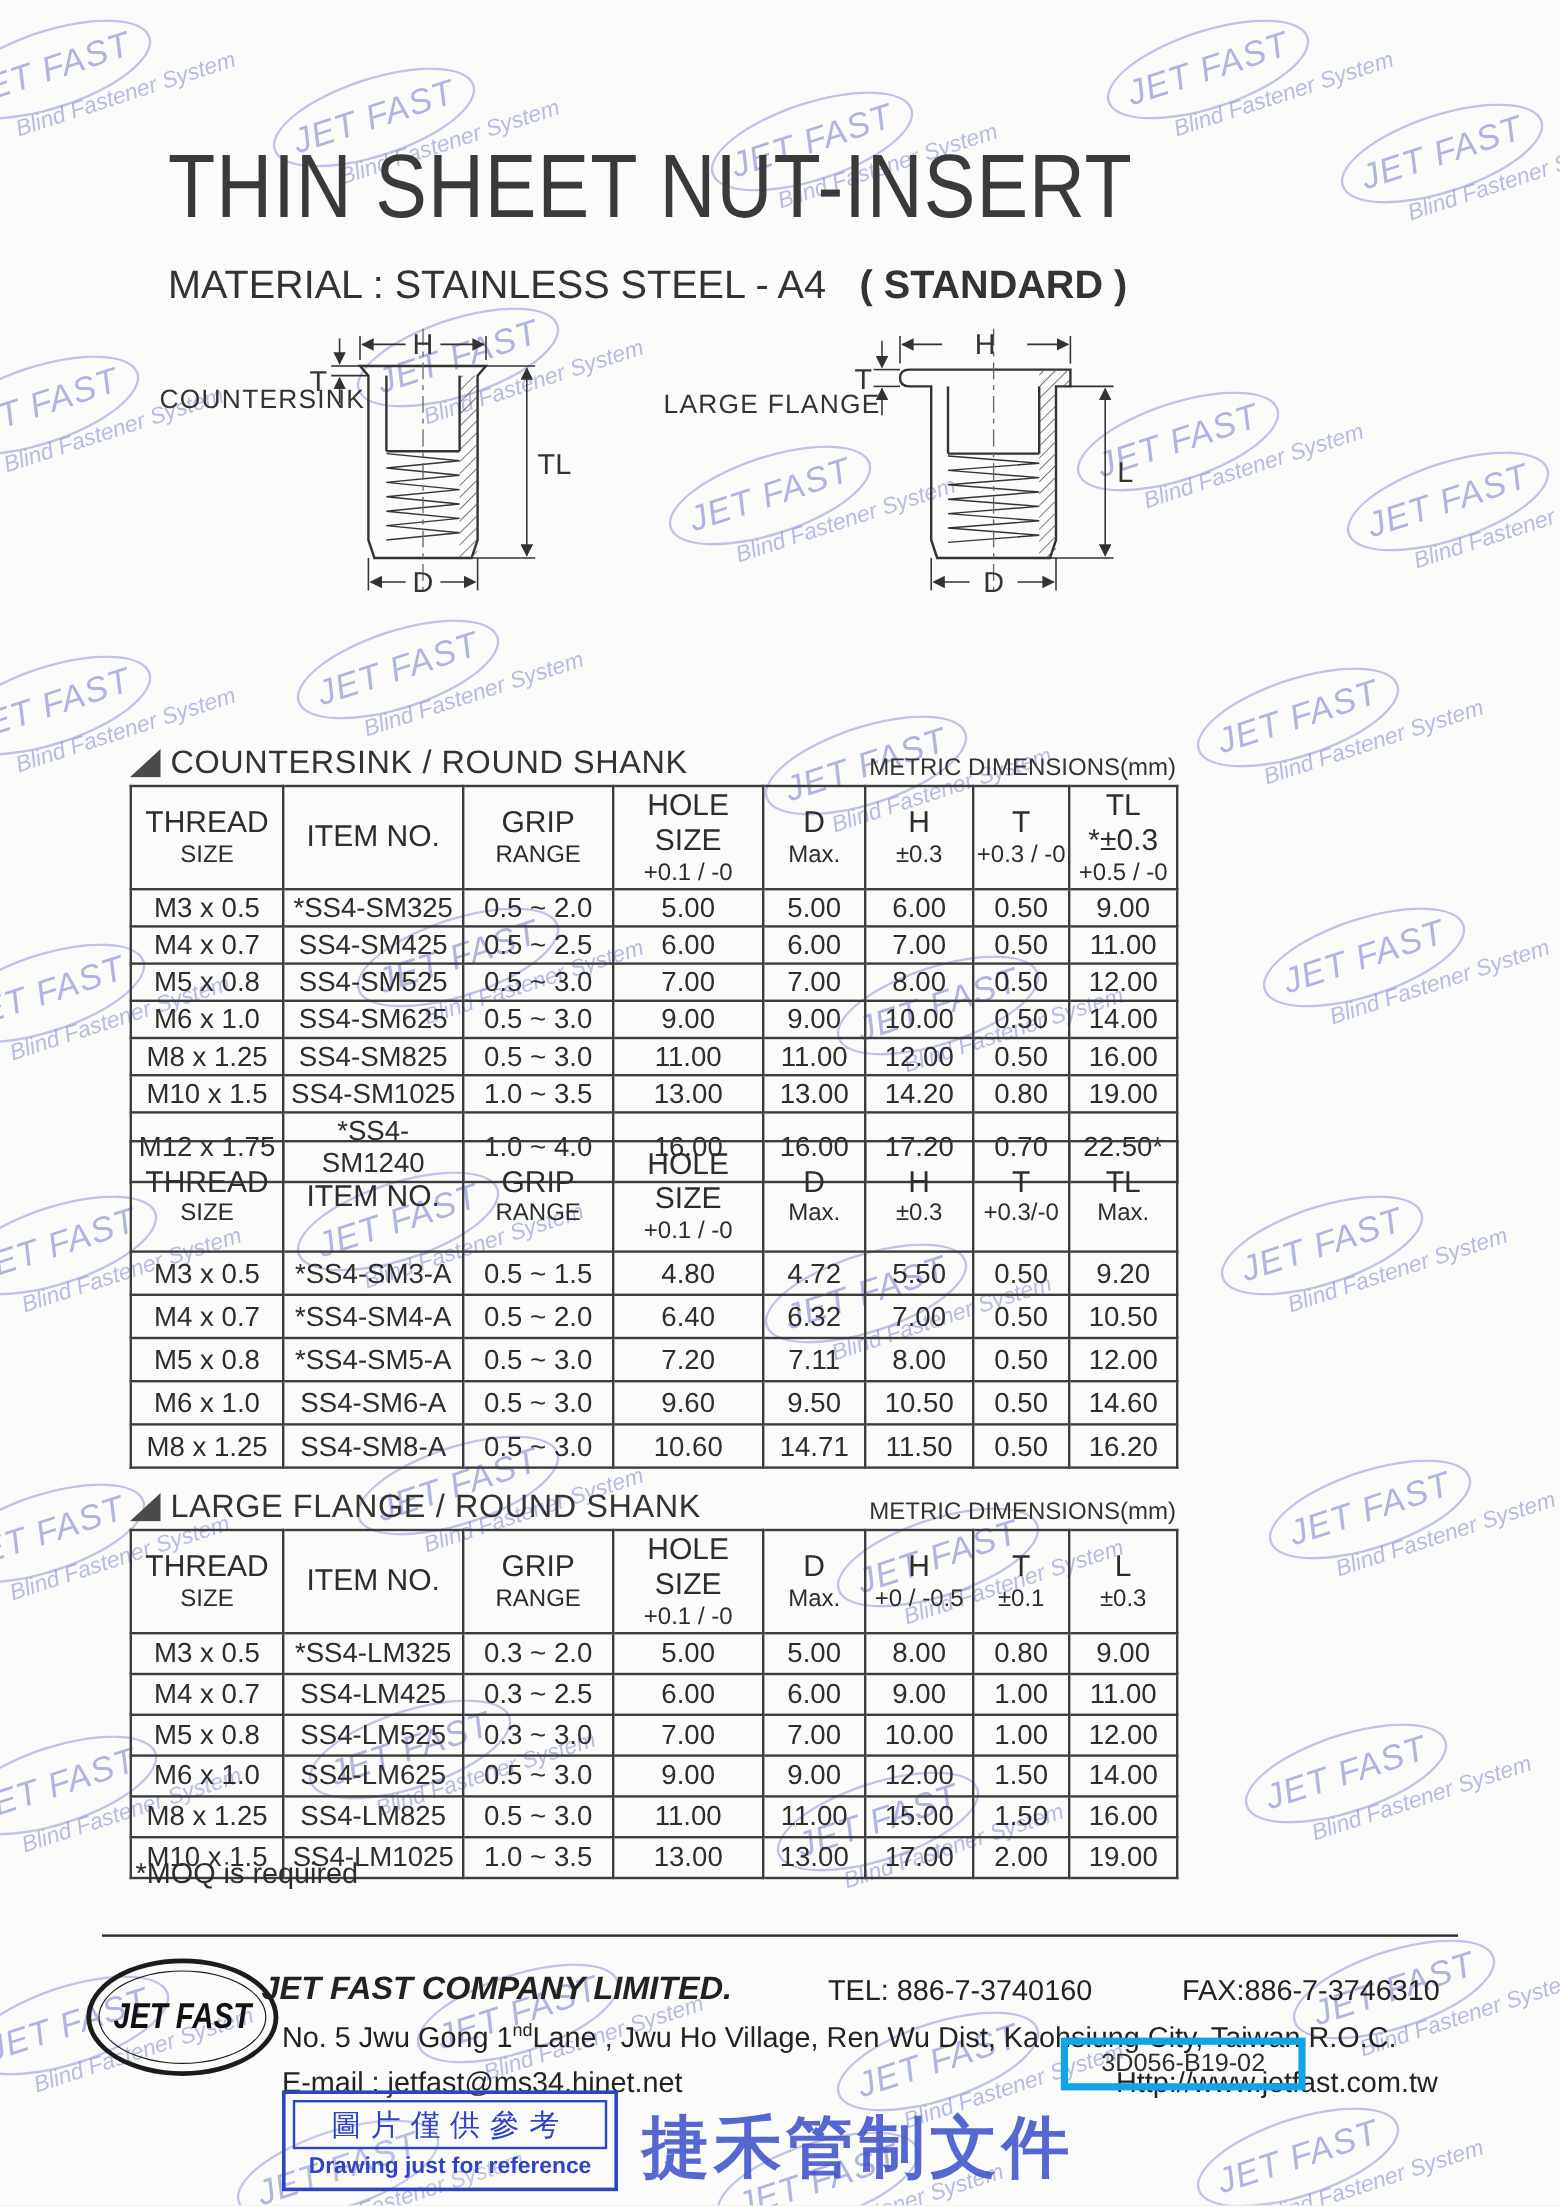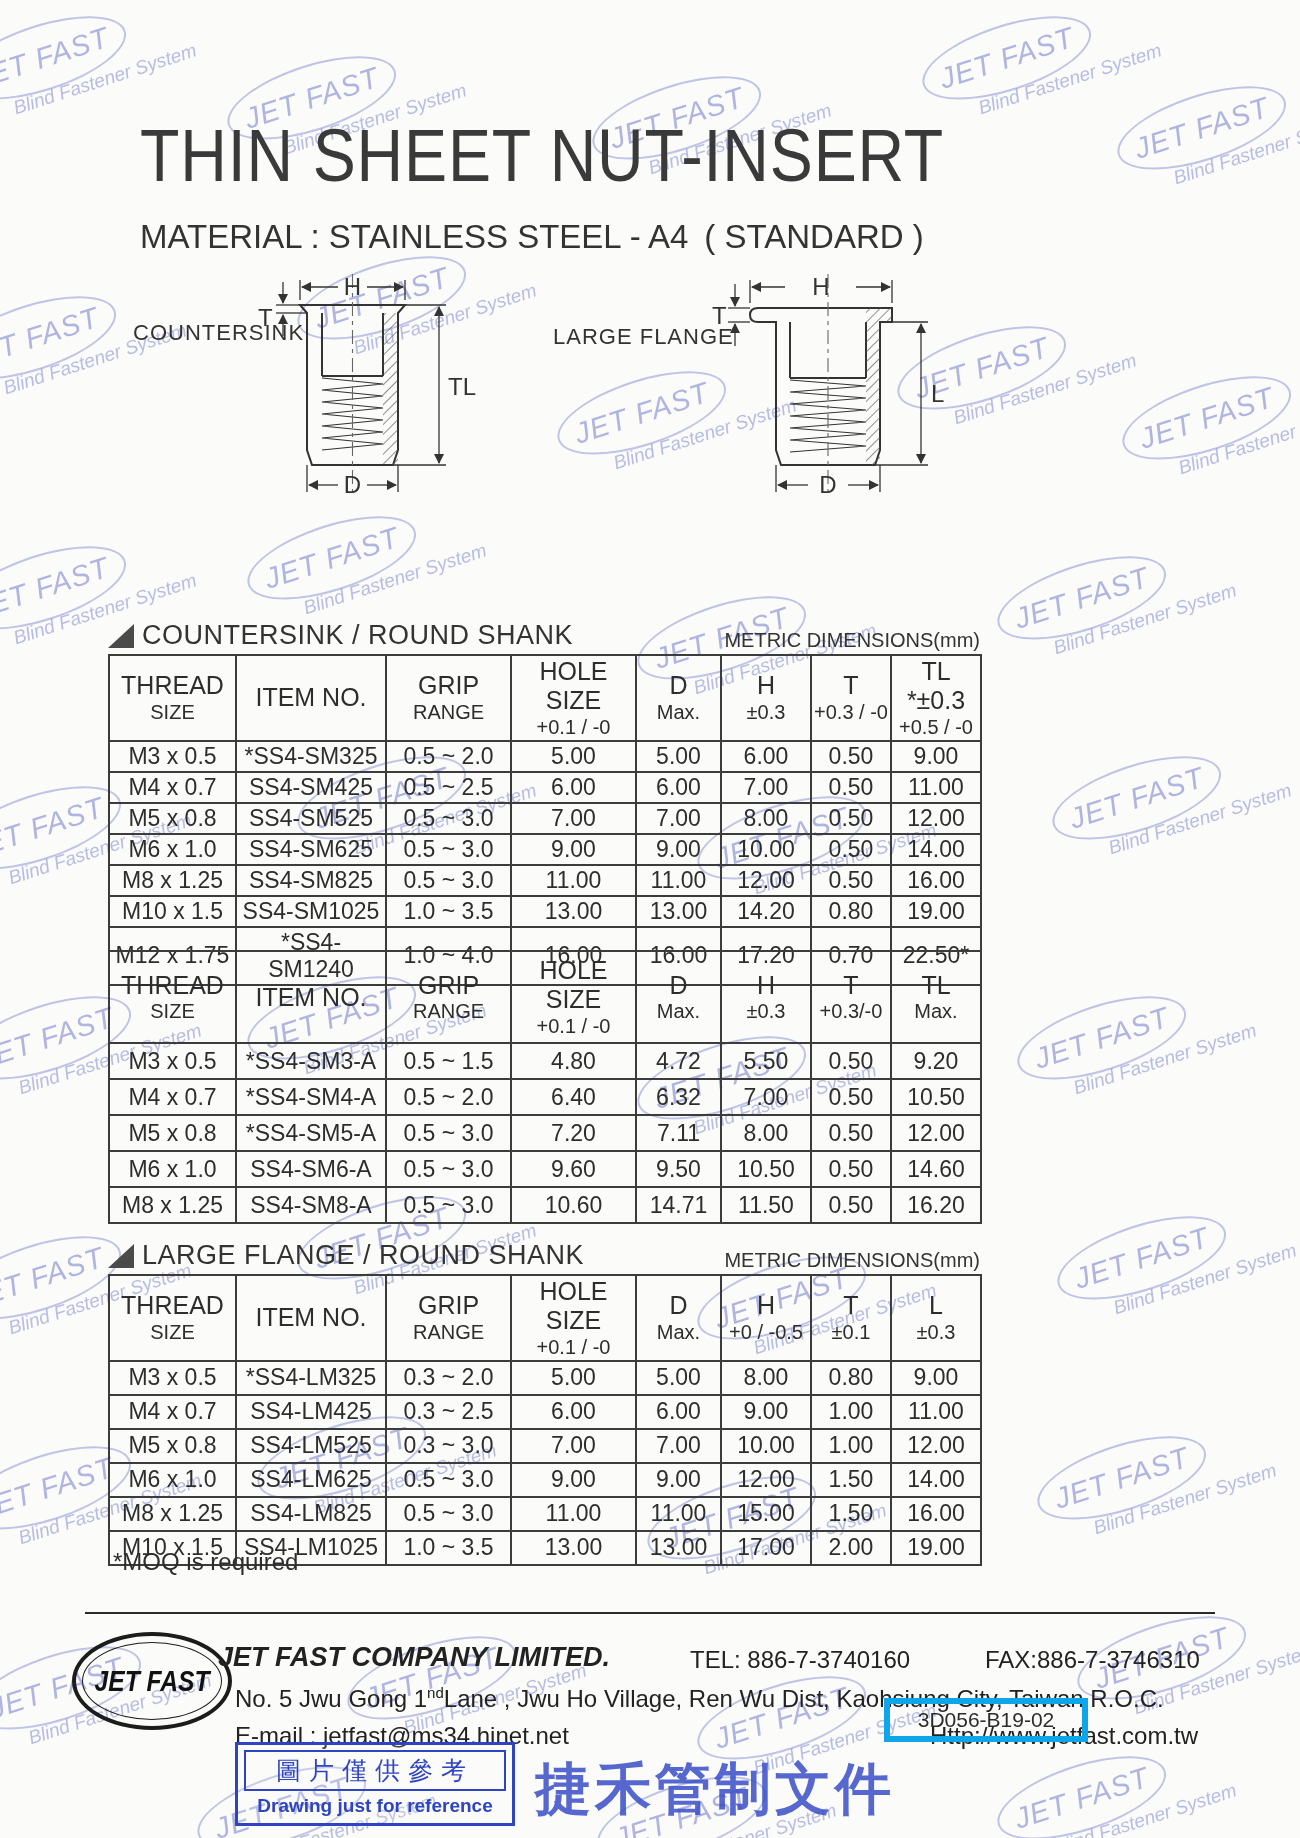--- a/index.html
+++ b/index.html
@@ -13,21 +13,21 @@
   .wm{position:absolute;transform:rotate(-18deg);pointer-events:none;}
   .wm .oval{width:172px;height:62px;border:2.5px solid rgba(132,140,212,.5);border-radius:50%;
             display:flex;align-items:center;justify-content:center;}
   .wm .oval span{font-style:italic;font-size:29px;letter-spacing:1px;color:rgba(128,136,210,.62);white-space:nowrap;}
   .wm .sub{font-style:italic;font-size:19px;color:rgba(128,136,210,.55);margin:-4px 0 0 46px;white-space:nowrap;}
 
   
   .title{position:absolute;left:140px;top:112px;font-size:75px;letter-spacing:1px;color:#3a3a3a;
          transform:scaleX(.86);transform-origin:left center;white-space:nowrap;}
   .subtitle{position:absolute;left:140px;top:218px;font-size:33px;color:#333;white-space:nowrap;}
-  .subtitle .std{margin-left:16px;}
+  .subtitle .std{margin-left:28px;font-weight:bold;}
 
   
   .dwg-label{position:absolute;font-size:22px;color:#333;letter-spacing:1px;margin-top:32px;}
   svg.dwg{position:absolute;}
   svg.dwg text{font-family:"Liberation Sans",sans-serif;font-size:24px;fill:#333;}
 
   
   .sect{position:absolute;width:872px;height:30px;}
   .sect .tri{position:absolute;left:0;top:4px;width:26px;height:24px;background:#4a4a4a;
              clip-path:polygon(100% 0,100% 100%,0 100%);}

